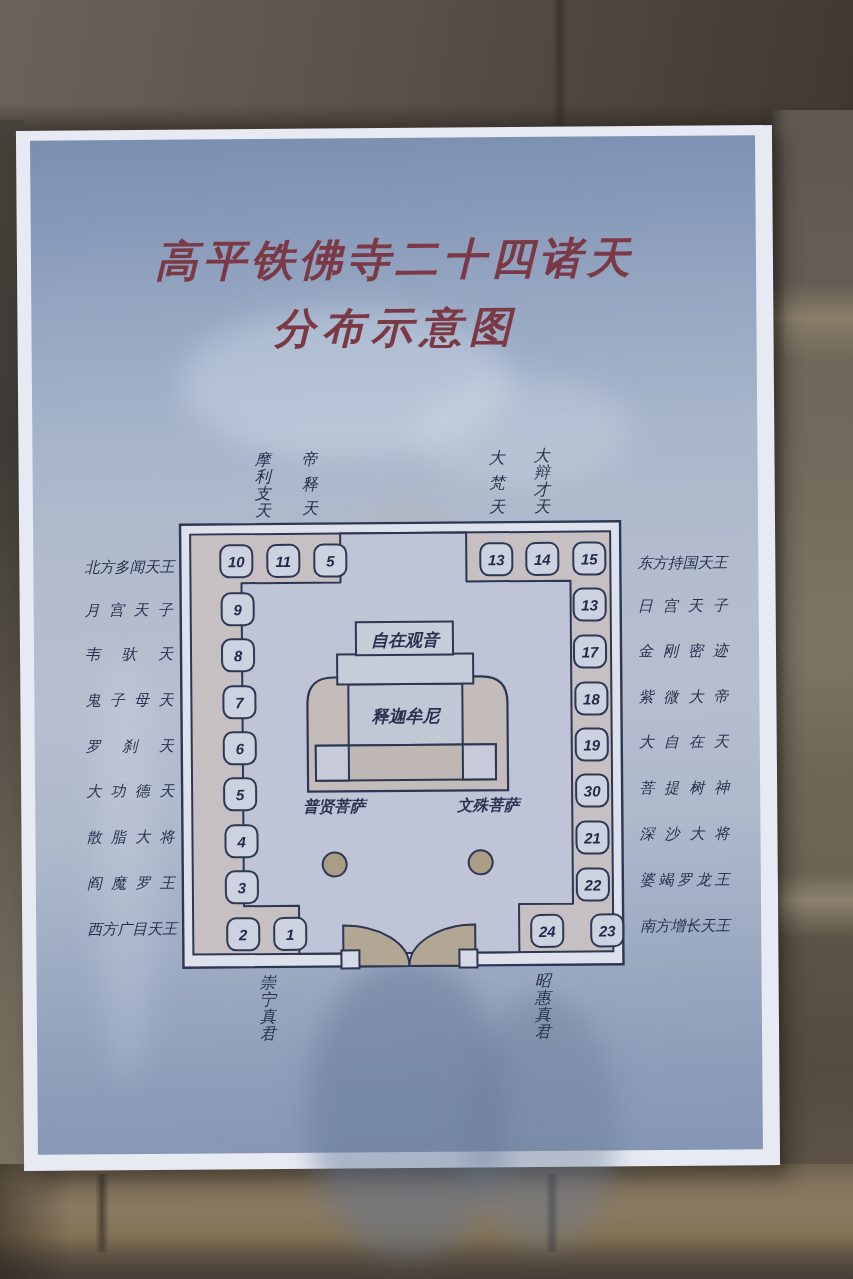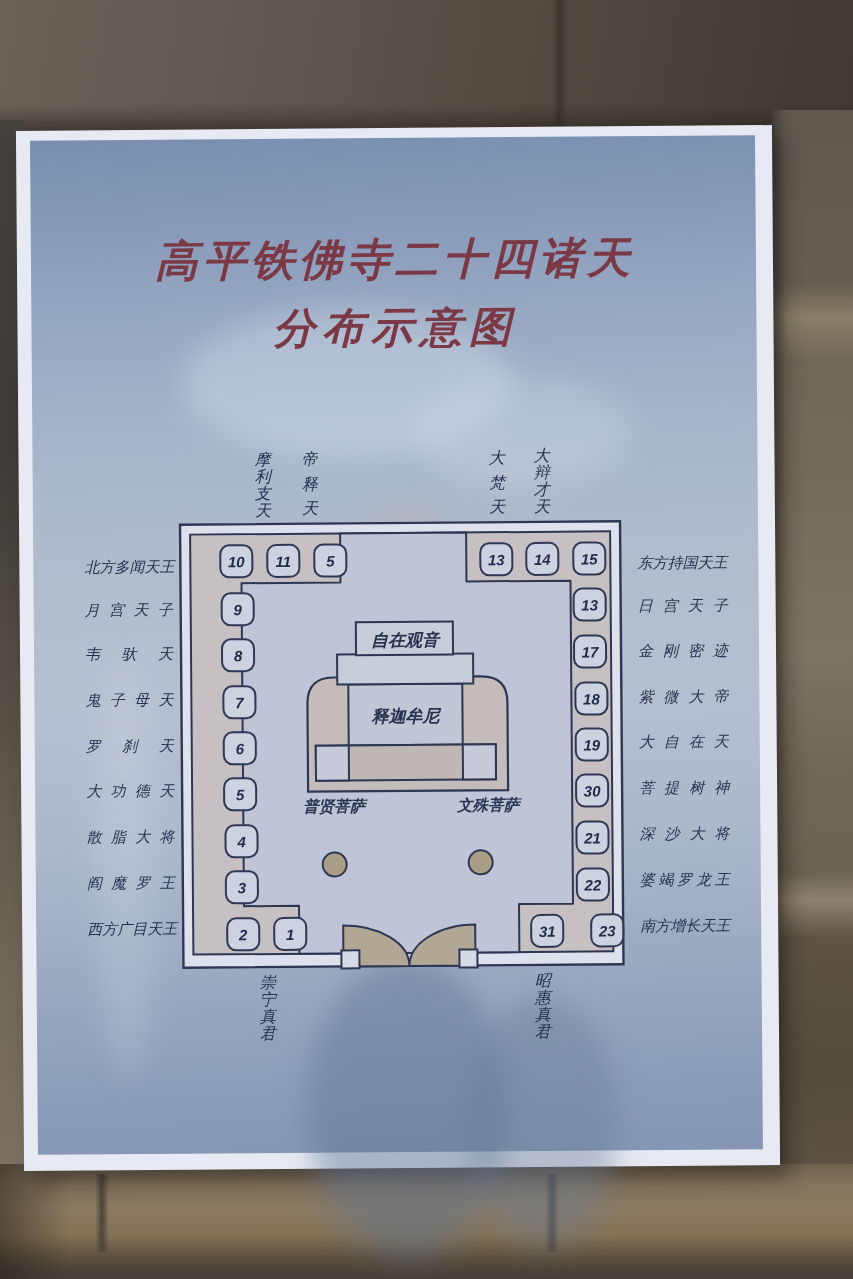--- a/index.html
+++ b/index.html
@@ -143,21 +143,21 @@
     <div class="nbox" style="left:506px;top:415px">14</div>
     <div class="nbox" style="left:553px;top:415px">15</div>
     <div class="nbox" style="left:553px;top:461px">13</div>
     <div class="nbox" style="left:553px;top:508px">17</div>
     <div class="nbox" style="left:554px;top:555px">18</div>
     <div class="nbox" style="left:554px;top:601px">19</div>
     <div class="nbox" style="left:554px;top:647px">30</div>
     <div class="nbox" style="left:554px;top:694px">21</div>
     <div class="nbox" style="left:554px;top:741px">22</div>
     <div class="nbox" style="left:568px;top:787px">23</div>
-    <div class="nbox" style="left:508px;top:787px">31</div>
+    <div class="nbox" style="left:508px;top:787px">24</div>
 
     <div class="slabel sl-left jc" style="top:427px">
         <span>北</span>
         <span>方</span>
         <span>多</span>
         <span>闻</span>
         <span>天</span>
         <span>王</span>
       </div>
     <div class="slabel sl-left jc" style="top:470px">

